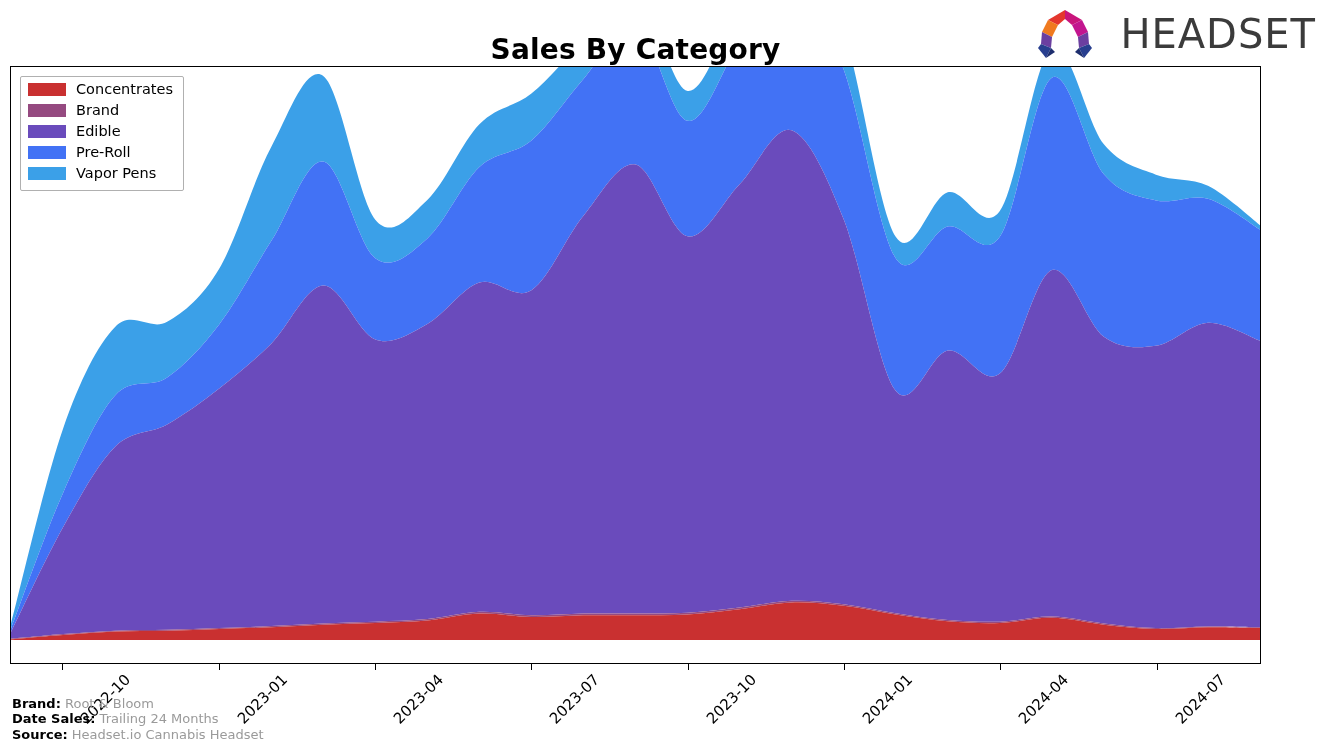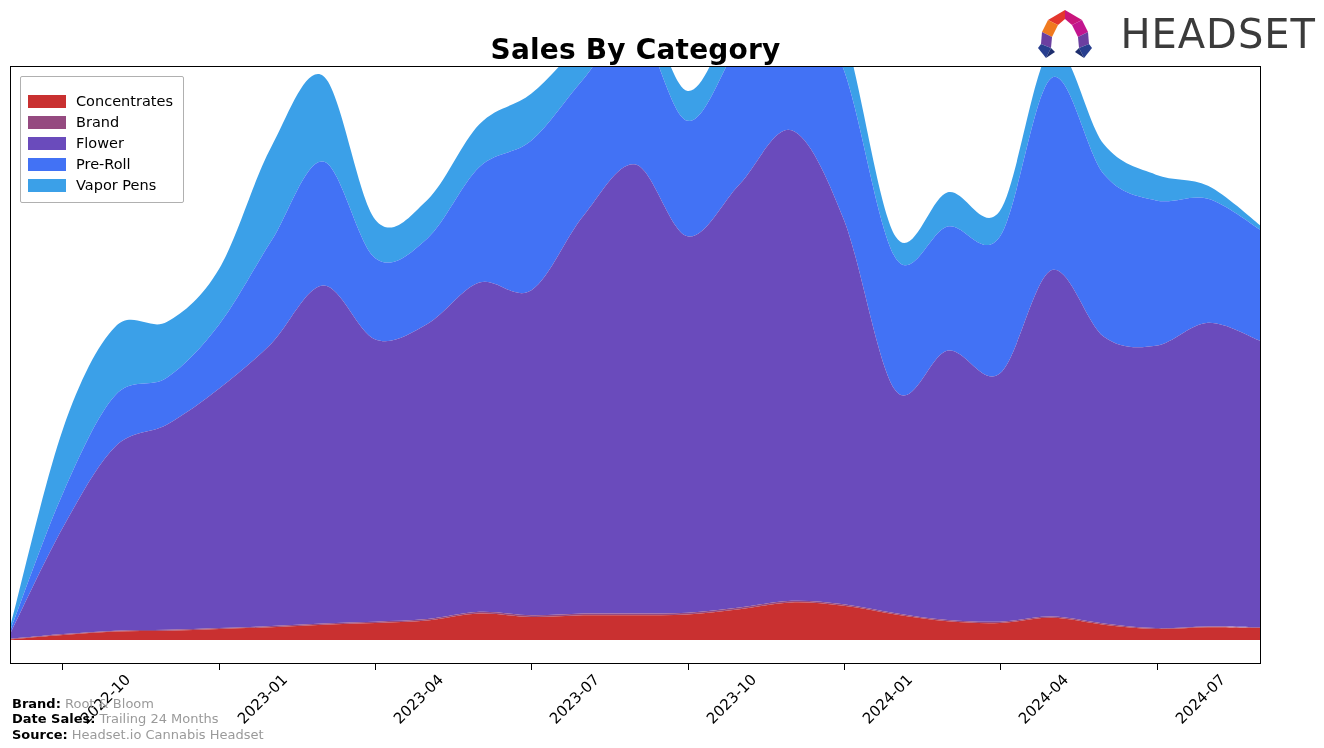--- a/index.html
+++ b/index.html
@@ -70,21 +70,21 @@
     display: block;
   }
   
   .legend {
     position: absolute;
     left: 9px;
     top: 9px;
     background: #ffffff;
     border: 1px solid #b0b0b0;
     border-radius: 2px;
-    padding: 14px 10px 6px 7px;
+    padding: 2px 10px 6px 7px;
     z-index: 5;
     text-align: center;
   }
   .legend-row {
     display: flex;
     align-items: center;
     height: 21px;
   }
   .legend-swatch {
     width: 38px;
@@ -173,21 +173,21 @@
         <div class="legend-row">
           <span class="legend-swatch" style="background: rgb(201, 48, 48);"></span>
           <span class="legend-label">Concentrates</span>
         </div>
         <div class="legend-row">
           <span class="legend-swatch" style="background: rgb(149, 74, 128);"></span>
           <span class="legend-label">Brand</span>
         </div>
         <div class="legend-row">
           <span class="legend-swatch" style="background: rgb(106, 75, 188);"></span>
-          <span class="legend-label">Flower</span>
+          <span class="legend-label">Edible</span>
         </div>
         <div class="legend-row">
           <span class="legend-swatch" style="background: rgb(66, 114, 245);"></span>
           <span class="legend-label">Pre-Roll</span>
         </div>
         <div class="legend-row">
           <span class="legend-swatch" style="background: rgb(59, 160, 232);"></span>
           <span class="legend-label">Vapor Pens</span>
         </div>
       </div>

